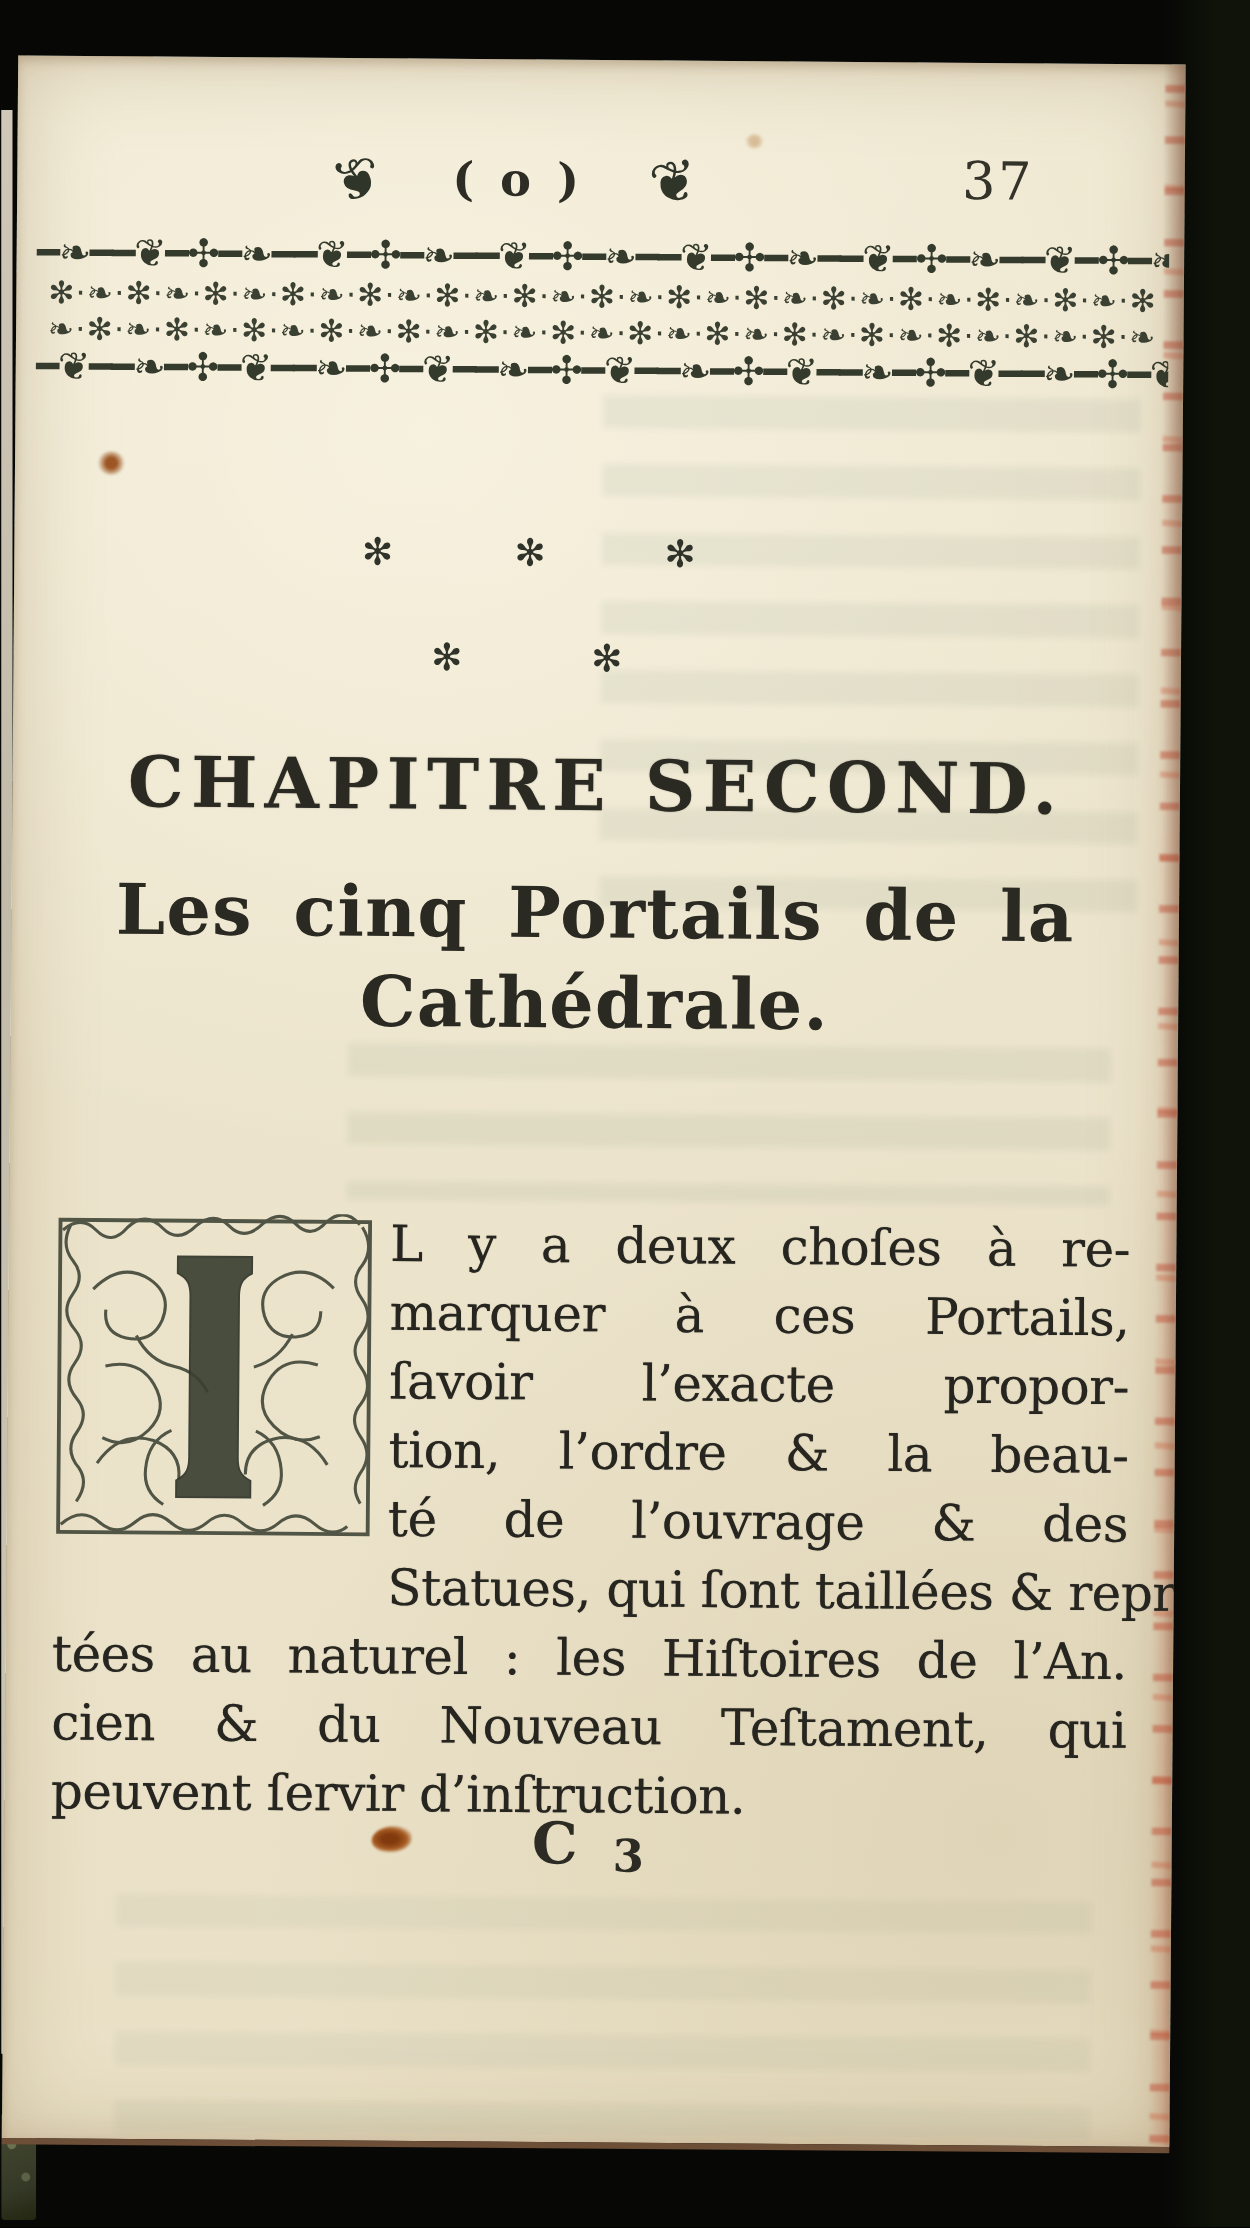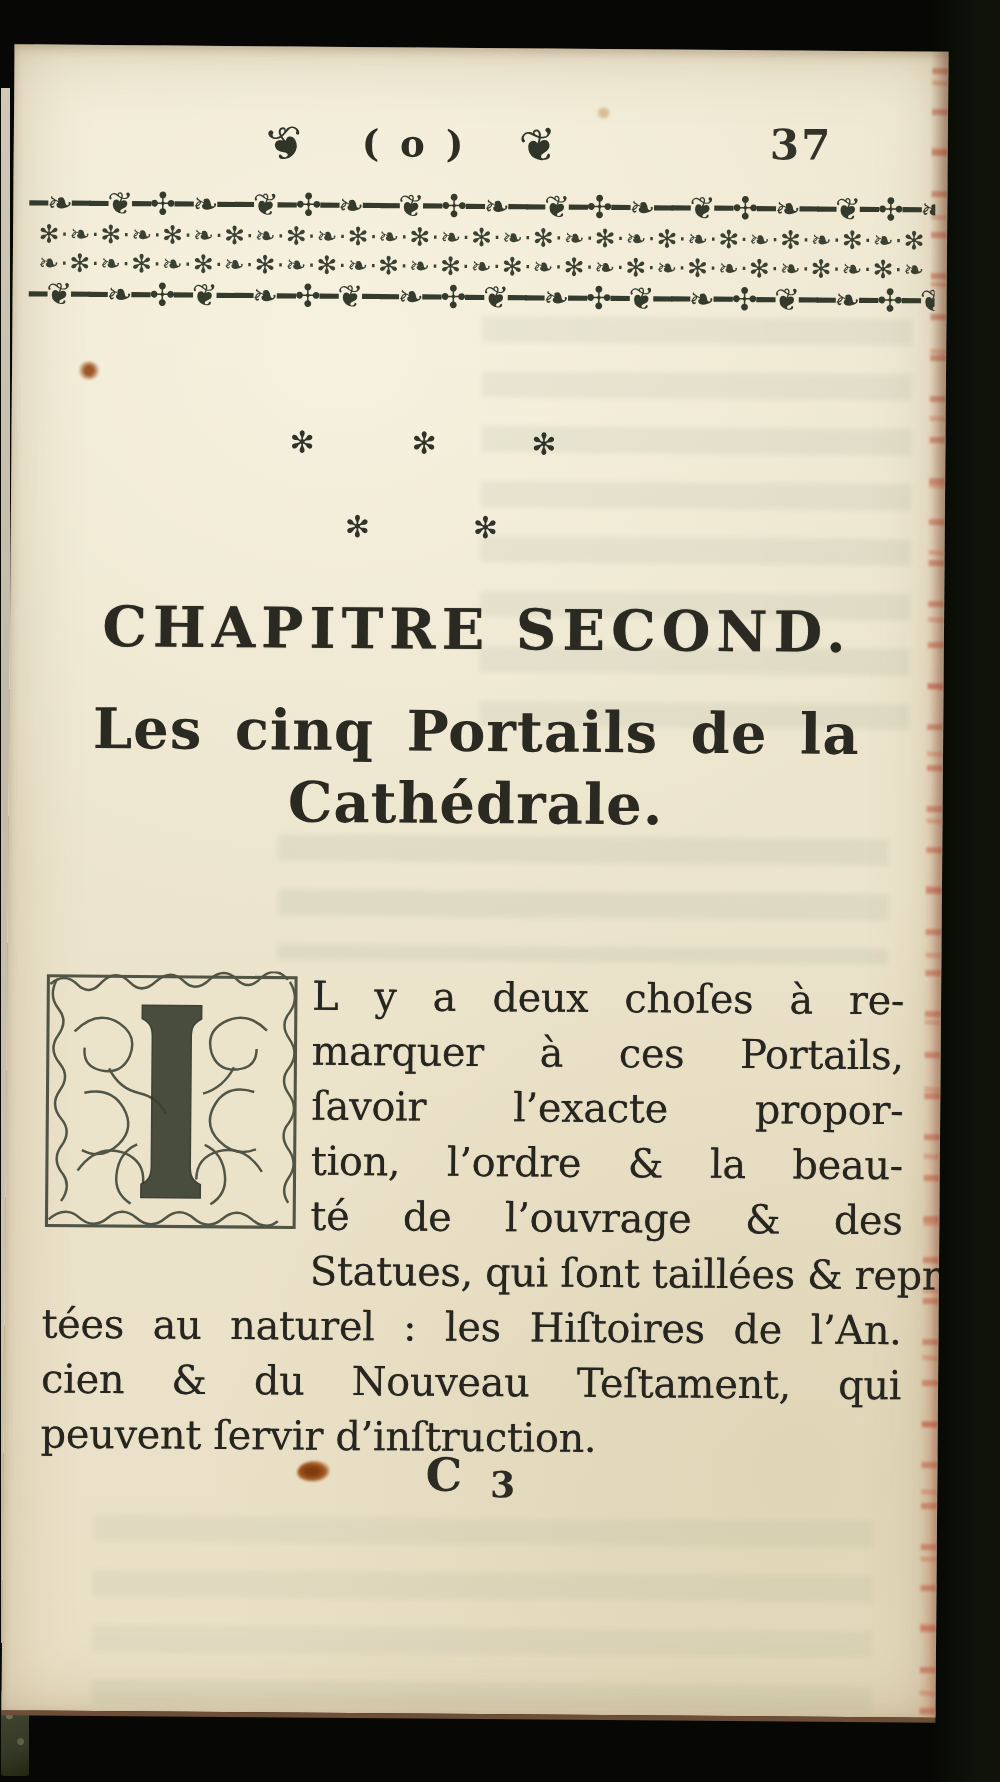--- a/index.html
+++ b/index.html
@@ -51,21 +51,21 @@
   .spot-b{left:294px;top:1414px;width:32px;height:21px;border-radius:60% 40% 55% 45%;
     background:radial-gradient(ellipse at 45% 50%,#803a0e 0 25%,#a85c22 55%,rgba(168,92,34,0) 80%);}
   .spot-c{left:582px;top:58px;width:15px;height:12px;opacity:.4;
     background:radial-gradient(circle,#b07a3a 0 35%,rgba(176,122,58,0) 80%);}
 
   
   .hdr-leaf{font-family:"DejaVu Sans",sans-serif;font-size:46px;color:#30352a;top:70px;}
   .leaf-l{left:252px;transform:rotate(-14deg) scaleX(-1);}
   .leaf-r{left:506px;transform:rotate(-10deg);}
   .folio{left:348px;top:74px;font-size:37px;letter-spacing:4px;font-weight:700;color:#2e2d25;}
-  .pagenum{left:756px;top:70px;font-size:42px;font-weight:700;color:#34332a;letter-spacing:2px;}
+  .pagenum{left:756px;top:70px;font-size:42px;font-weight:400;color:#34332a;letter-spacing:2px;}
 
   
   .band{left:16px;top:142px;width:906px;height:126px;overflow:hidden;color:#343a2c;}
   .band > div{position:static;display:block;white-space:nowrap;overflow:hidden;
     font-family:"DejaVu Sans",sans-serif;text-align:center;}
   .row-scroll{font-size:31px;line-height:33px;letter-spacing:-1px;}
   .row-flower{font-size:25px;line-height:29px;letter-spacing:1px;opacity:.96;}
 
   
   .star{font-family:"DejaVu Sans",sans-serif;font-size:30px;color:#2f332a;}

